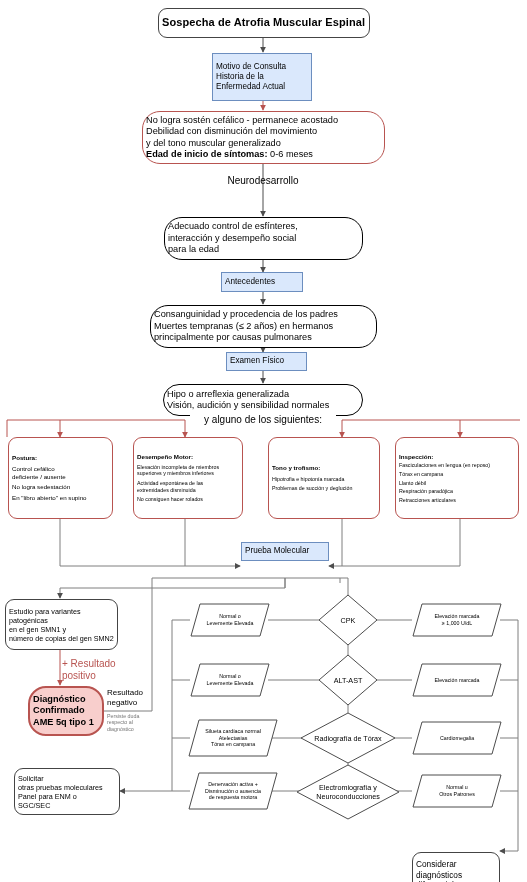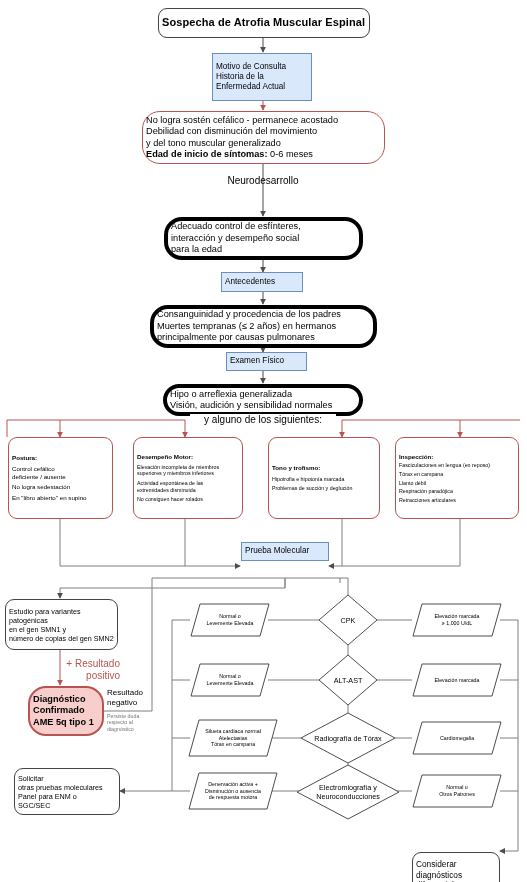--- a/index.html
+++ b/index.html
@@ -3,21 +3,21 @@
 <meta charset="utf-8">
 <style>
   html,body{margin:0;padding:0;background:#ffffff;}
   body{font-family:"Liberation Sans","DejaVu Sans",sans-serif;color:#000;}
   #stage{position:relative;width:527px;height:882px;overflow:hidden;background:#fff;}
   #wires{position:absolute;left:0;top:0;width:527px;height:882px;}
   .node{position:absolute;box-sizing:border-box;display:flex;align-items:center;
         justify-content:center;line-height:1.25;}
   .node .inner{width:100%;padding:1px 3px;box-sizing:border-box;}
   
-  .rect{border:4px solid #000000;background:#ffffff;}
+  .rect{border:1px solid #000000;background:#ffffff;}
   
   .rrect-red{border:1px solid #b85450;background:#ffffff;border-radius:9px;}
   
   .rrect{border:1px solid #444444;background:#ffffff;border-radius:9px;}
   
   .blue{border:1px solid #6c8ebf;background:#dae8fc;}
   
   .pink{border:2px solid #b85450;background:#f8cecc;border-radius:9px;}
   .t-title{font-size:11px;font-weight:bold;letter-spacing:.1px;}
   .t-10{font-size:9.2px;border-radius:18px;}
@@ -238,21 +238,21 @@
   </div>
 
   <div class="node rrect t-8" style="left:5px;top:599px;width:113px;height:51px;">
     <div class="inner">
       <div>Estudio para variantes patogénicas</div>
       <div>en el gen SMN1 y</div>
       <div>número de copias del gen SMN2</div>
     </div>
   </div>
 
-  <div class="edge-label red" style="left:62px;top:658px;width:58px;white-space:pre-line;text-align:right;">+ Resultado
+  <div class="edge-label red" style="left:62px;top:658px;width:58px;white-space:pre-line;text-align:left;">+ Resultado
 positivo</div>
 
   <div class="node pink t-10 bold" style="left:28px;top:686px;width:76px;height:50px;">
     <div class="inner">
       <div>Diagnóstico</div>
       <div>Confirmado</div>
       <div>AME 5q tipo 1</div>
     </div>
   </div>
 

